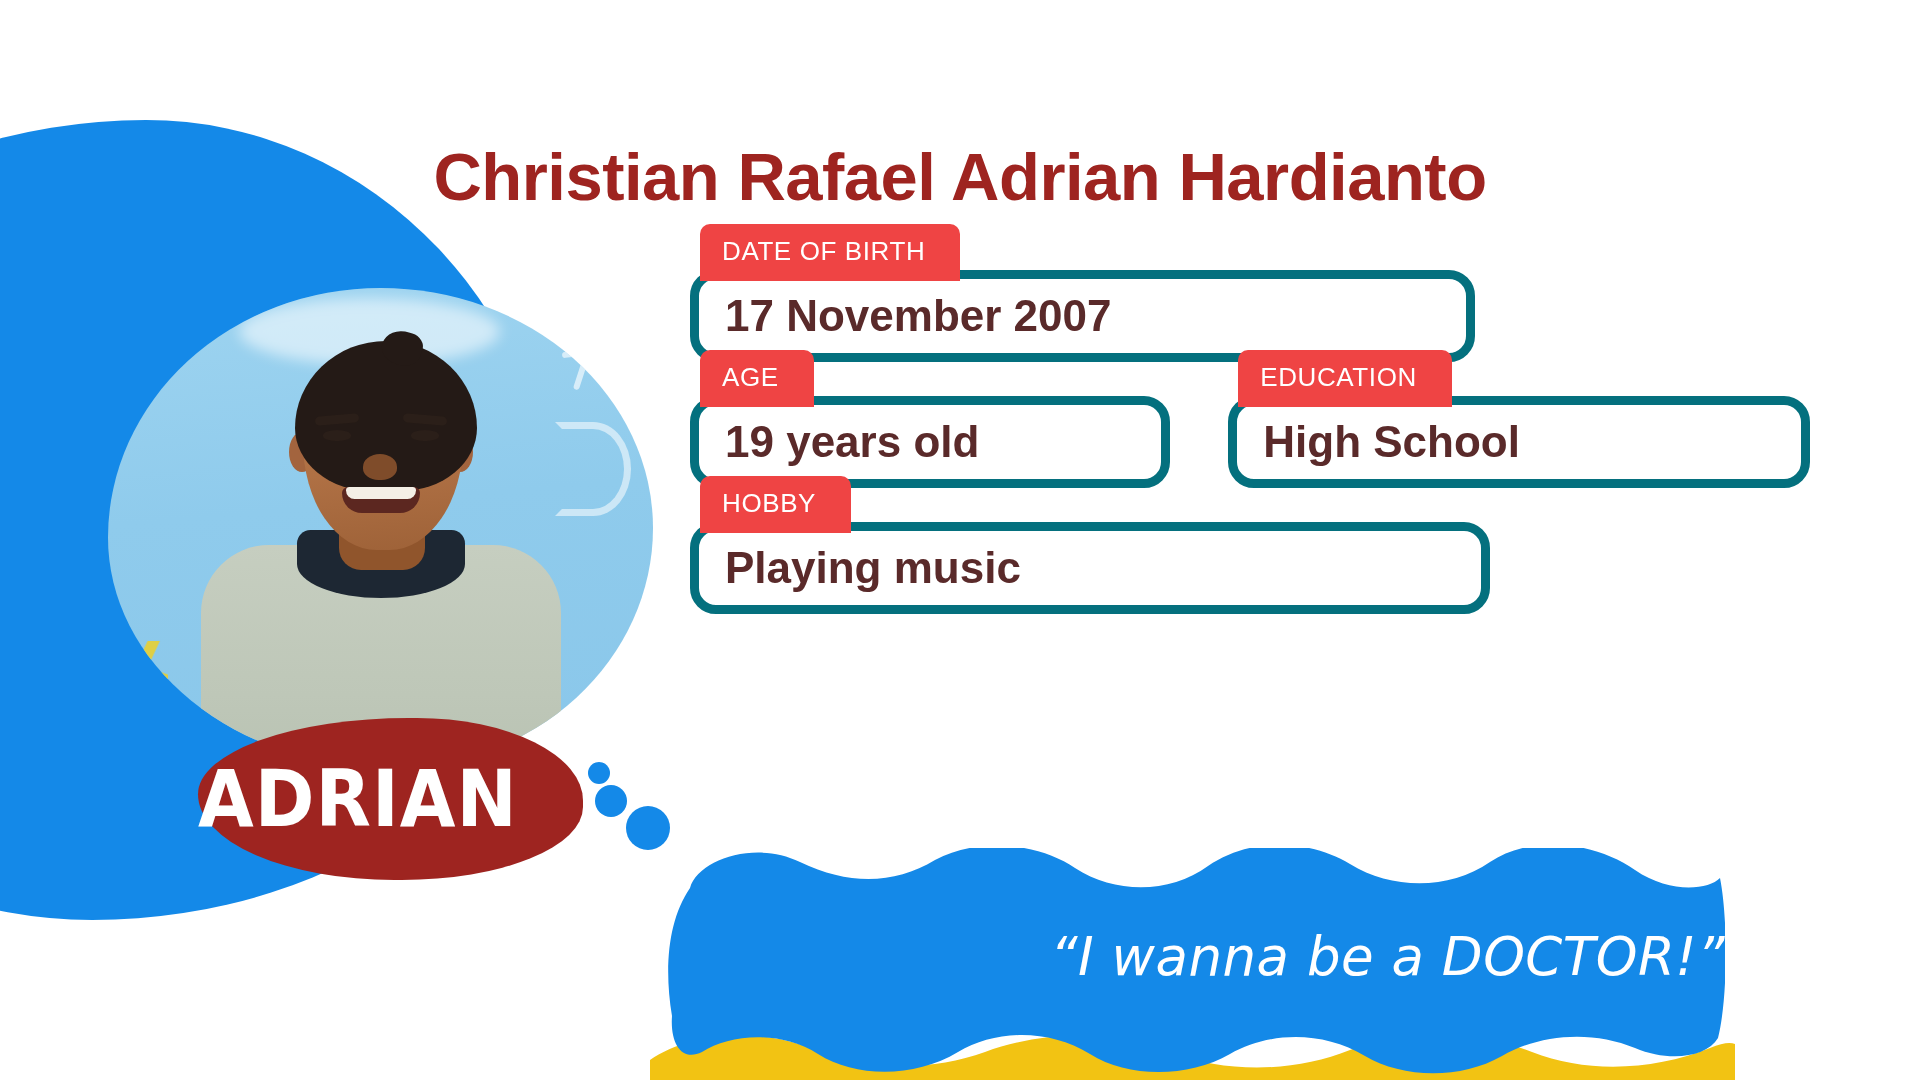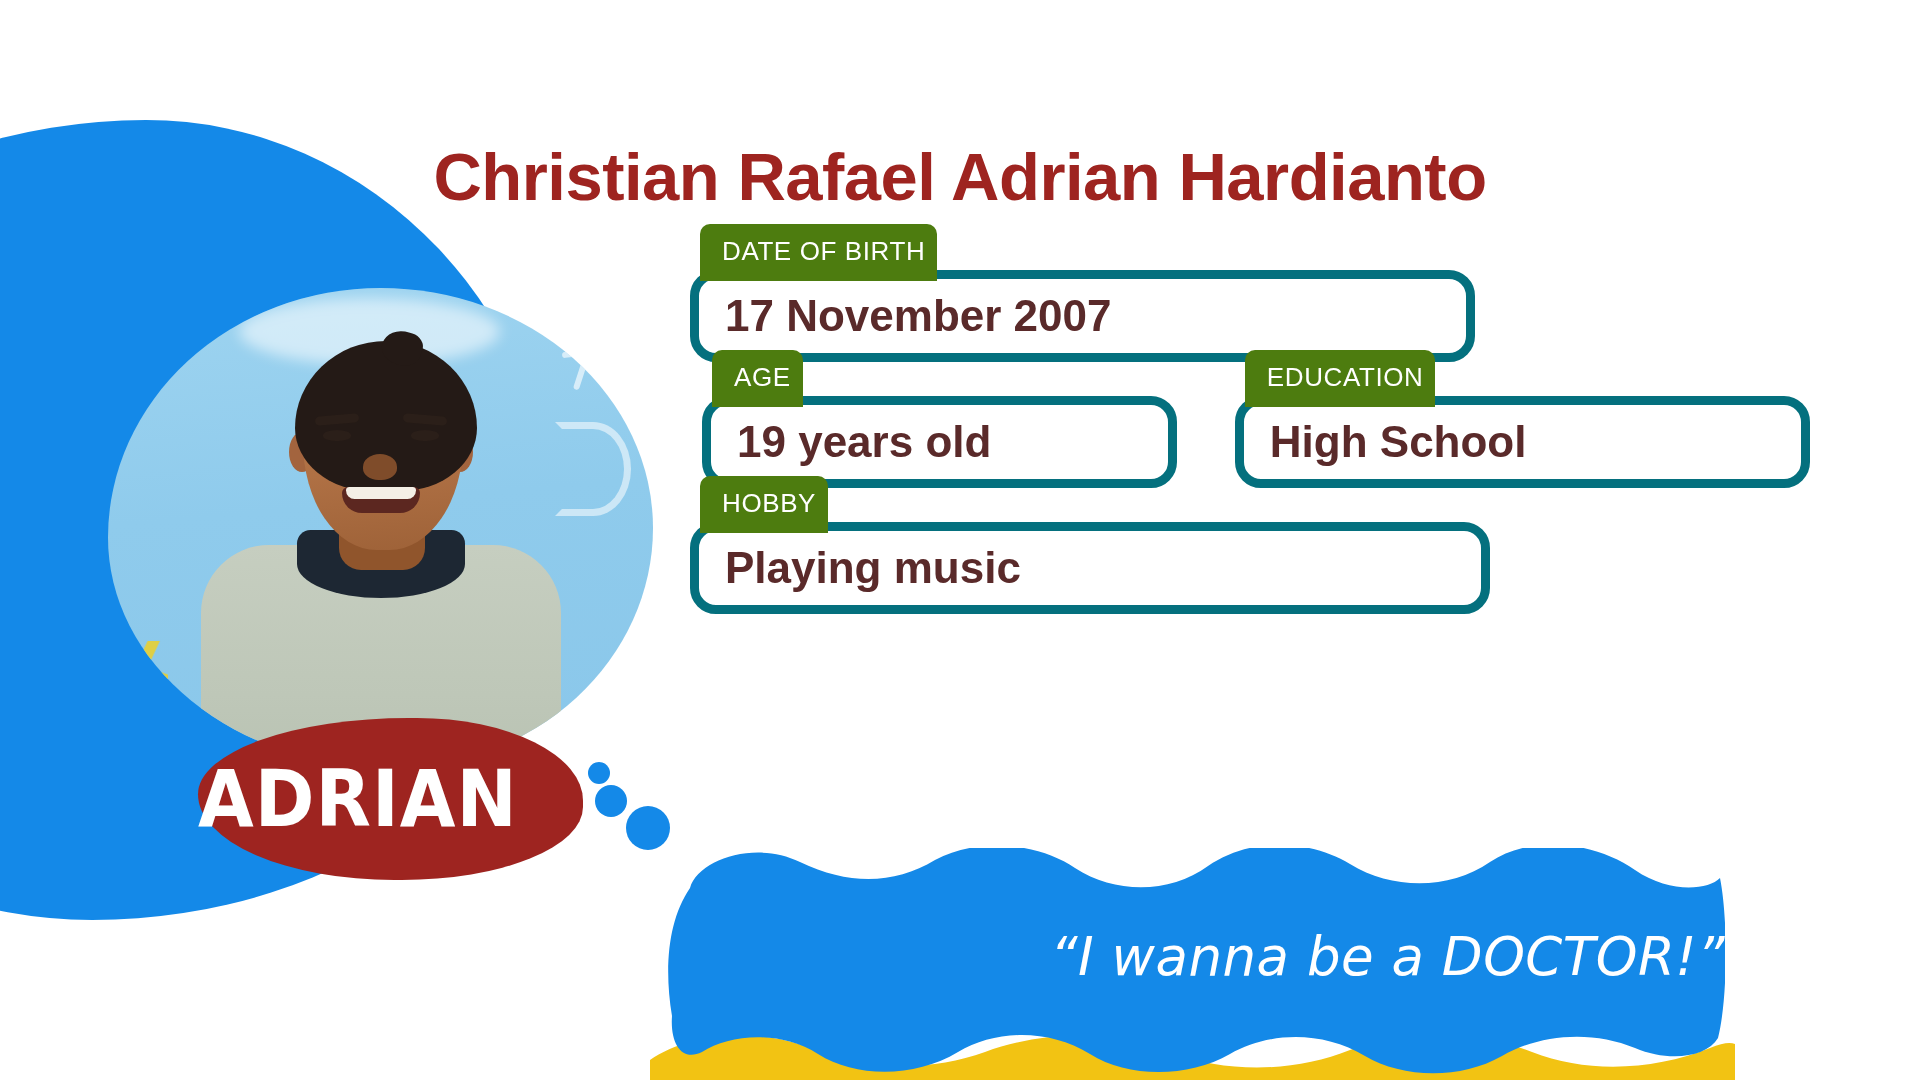--- a/index.html
+++ b/index.html
@@ -293,32 +293,32 @@
   .card-value {
     font-size: 44px;
     font-weight: bold;
     color: #5A2A2A;
     line-height: 1;
   }
   .card-label {
     position: absolute;
     left: 10px;
     top: -46px;
-    background: #4d7c0f;
+    background: #ef4444;
     color: #ffffff;
     font-size: 26px;
     font-weight: 500;
     letter-spacing: 0.6px;
-    padding: 12px 12px 14px 22px;
+    padding: 12px 35px 14px 22px;
     border-radius: 10px 10px 0 0;
     z-index: 2;
     white-space: nowrap;
   }
   .card.w-dob  { width: 785px; }
-  .card.w-age  { width: 492px; margin-left: 12px; }
+  .card.w-age  { width: 492px; }
   .card.w-edu  { width: 596px; }
   .card.w-hob  { width: 800px; text-align: right; }
 
   
   .name-badge {
     position: absolute;
     left: 198px;
     top: 718px;
     width: 385px;
     height: 162px;

